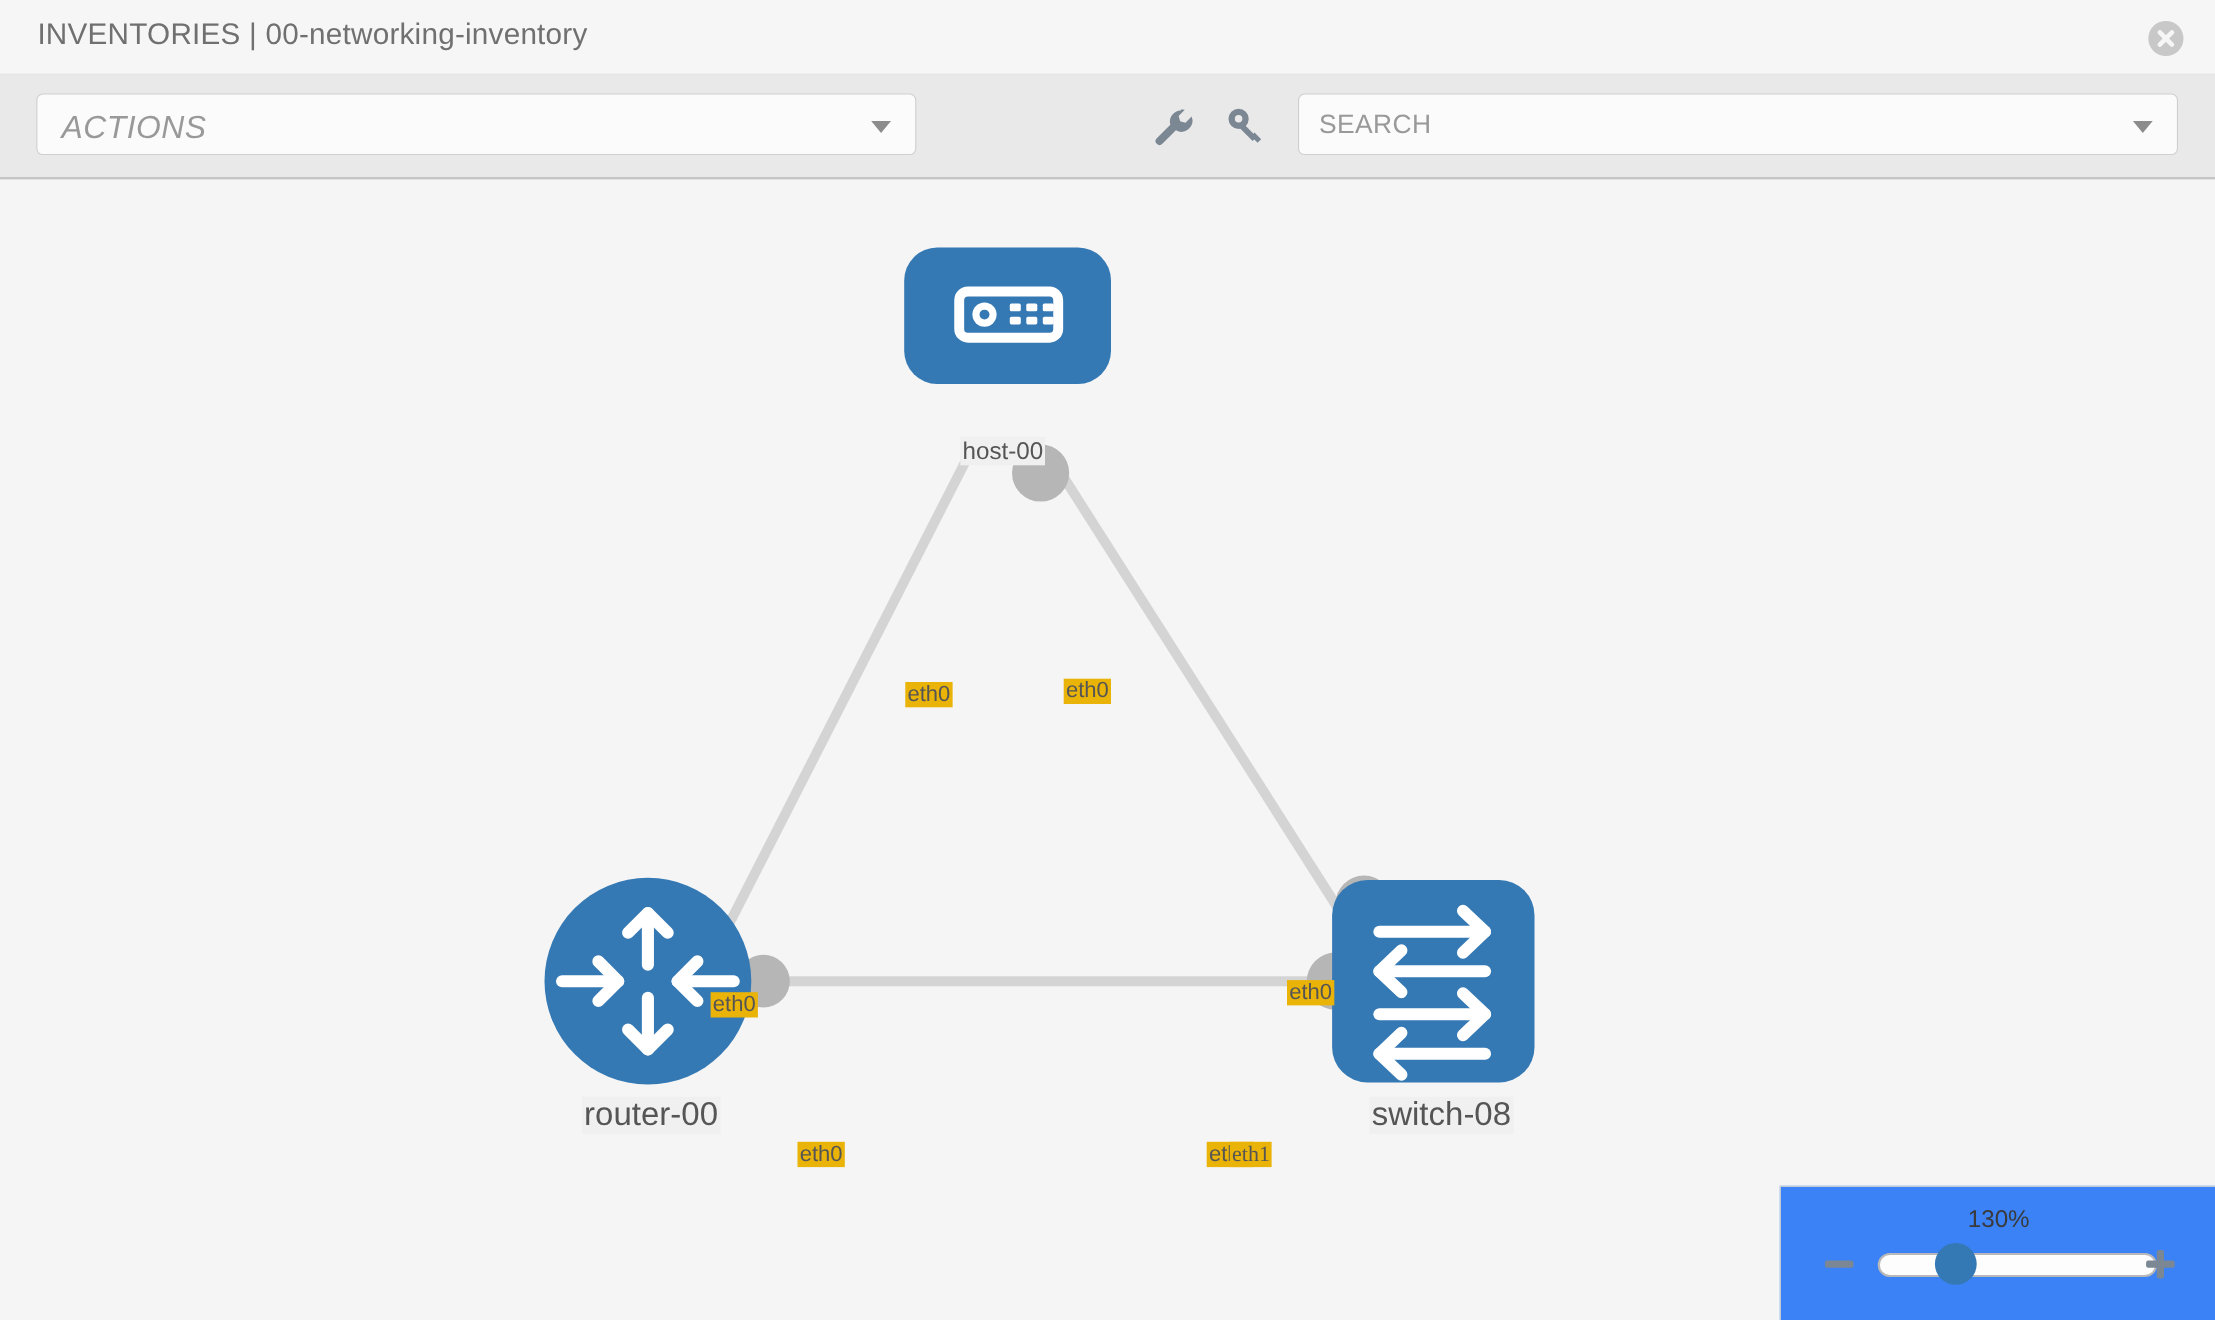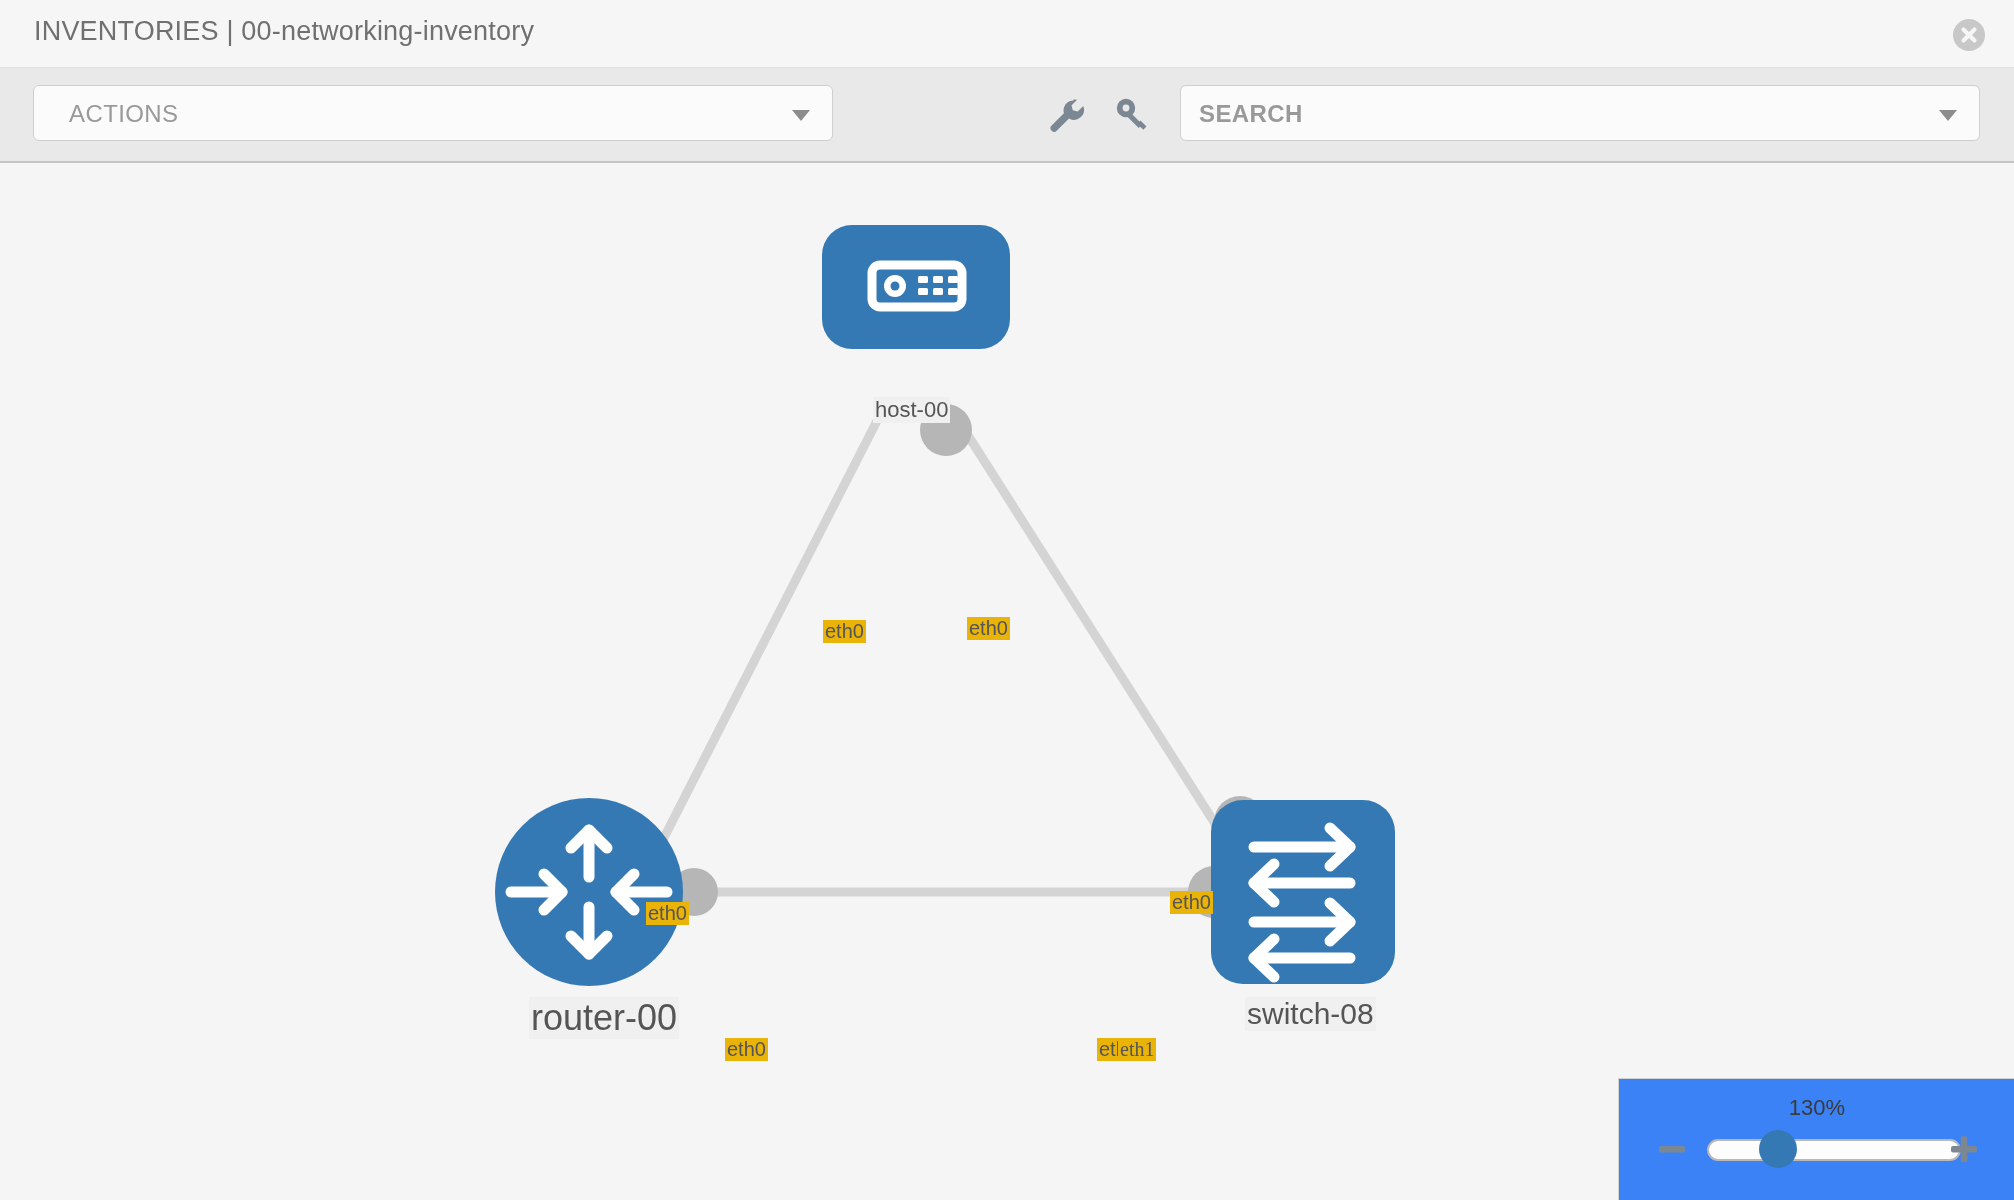--- a/index.html
+++ b/index.html
@@ -47,24 +47,25 @@
     position: absolute;
     left: 33px; top: 85px;
     width: 800px; height: 56px;
     background: #fbfbfb;
     border: 1px solid #cfcfcf;
     border-radius: 6px;
     cursor: pointer;
   }
   .actions-select .sel-label {
     position: absolute;
-    left: 35px; top: 14px;
-    font-size: 24px;
+    left: 22px; top: 14px;
+    font-size: 29px;
     color: #999;
     letter-spacing: 0.4px;
+    font-style: italic;
   }
   .caret {
     position: absolute;
     right: 22px; top: 24px;
     width: 0; height: 0;
     border-left: 9px solid transparent;
     border-right: 9px solid transparent;
     border-top: 11px solid #8c8c8c;
   }
   .tool-icon {
@@ -77,21 +78,20 @@
   .tool-icon.key    { left: 1110px; }
 
   .search-select {
     position: absolute;
     left: 1180px; top: 85px;
     width: 800px; height: 56px;
     background: #fbfbfb;
     border: 1px solid #cfcfcf;
     border-radius: 6px;
     cursor: text;
-    font-weight: bold;
   }
   .search-select .sel-label {
     position: absolute;
     left: 18px; top: 14px;
     font-size: 24px;
     color: #999;
     letter-spacing: 0.4px;
   }
 
   
@@ -281,21 +281,21 @@
         <line x1="1254" y1="757" x2="1350" y2="757"></line>
         <polyline points="1330,738 1350,757 1330,776"></polyline>
 
         <line x1="1350" y1="793" x2="1254" y2="793"></line>
         <polyline points="1274,774 1254,793 1274,812"></polyline>
       </g>
     </g>
   </svg>
 
   <div class="node-label" style="left:873px; top:232px; font-size:22px;">host-00</div>
-  <div class="node-label" style="left:529px; top:832px; font-size:36px;">router-00</div>
+  <div class="node-label" style="left:529px; top:832px; font-size:30px;">router-00</div>
   <div class="node-label" style="left:1245px; top:832px; font-size:30px;">switch-08</div>
 
   <div class="iface-label" style="left:823px; top:455px;">eth0</div>
   <div class="iface-label" style="left:967px; top:452px;">eth0</div>
   <div class="iface-label" style="left:646px; top:737px;">eth0</div>
   <div class="iface-label" style="left:1170px; top:726px;">eth0</div>
   <div class="iface-label" style="left:1097px; top:873px;">eth0</div>
   <div class="iface-label" style="left:1118px; top:873px;font-family:Liberation Serif, serif;">eth1</div>
   <div class="iface-label" style="left:725px; top:873px;">eth0</div>
 </div>

